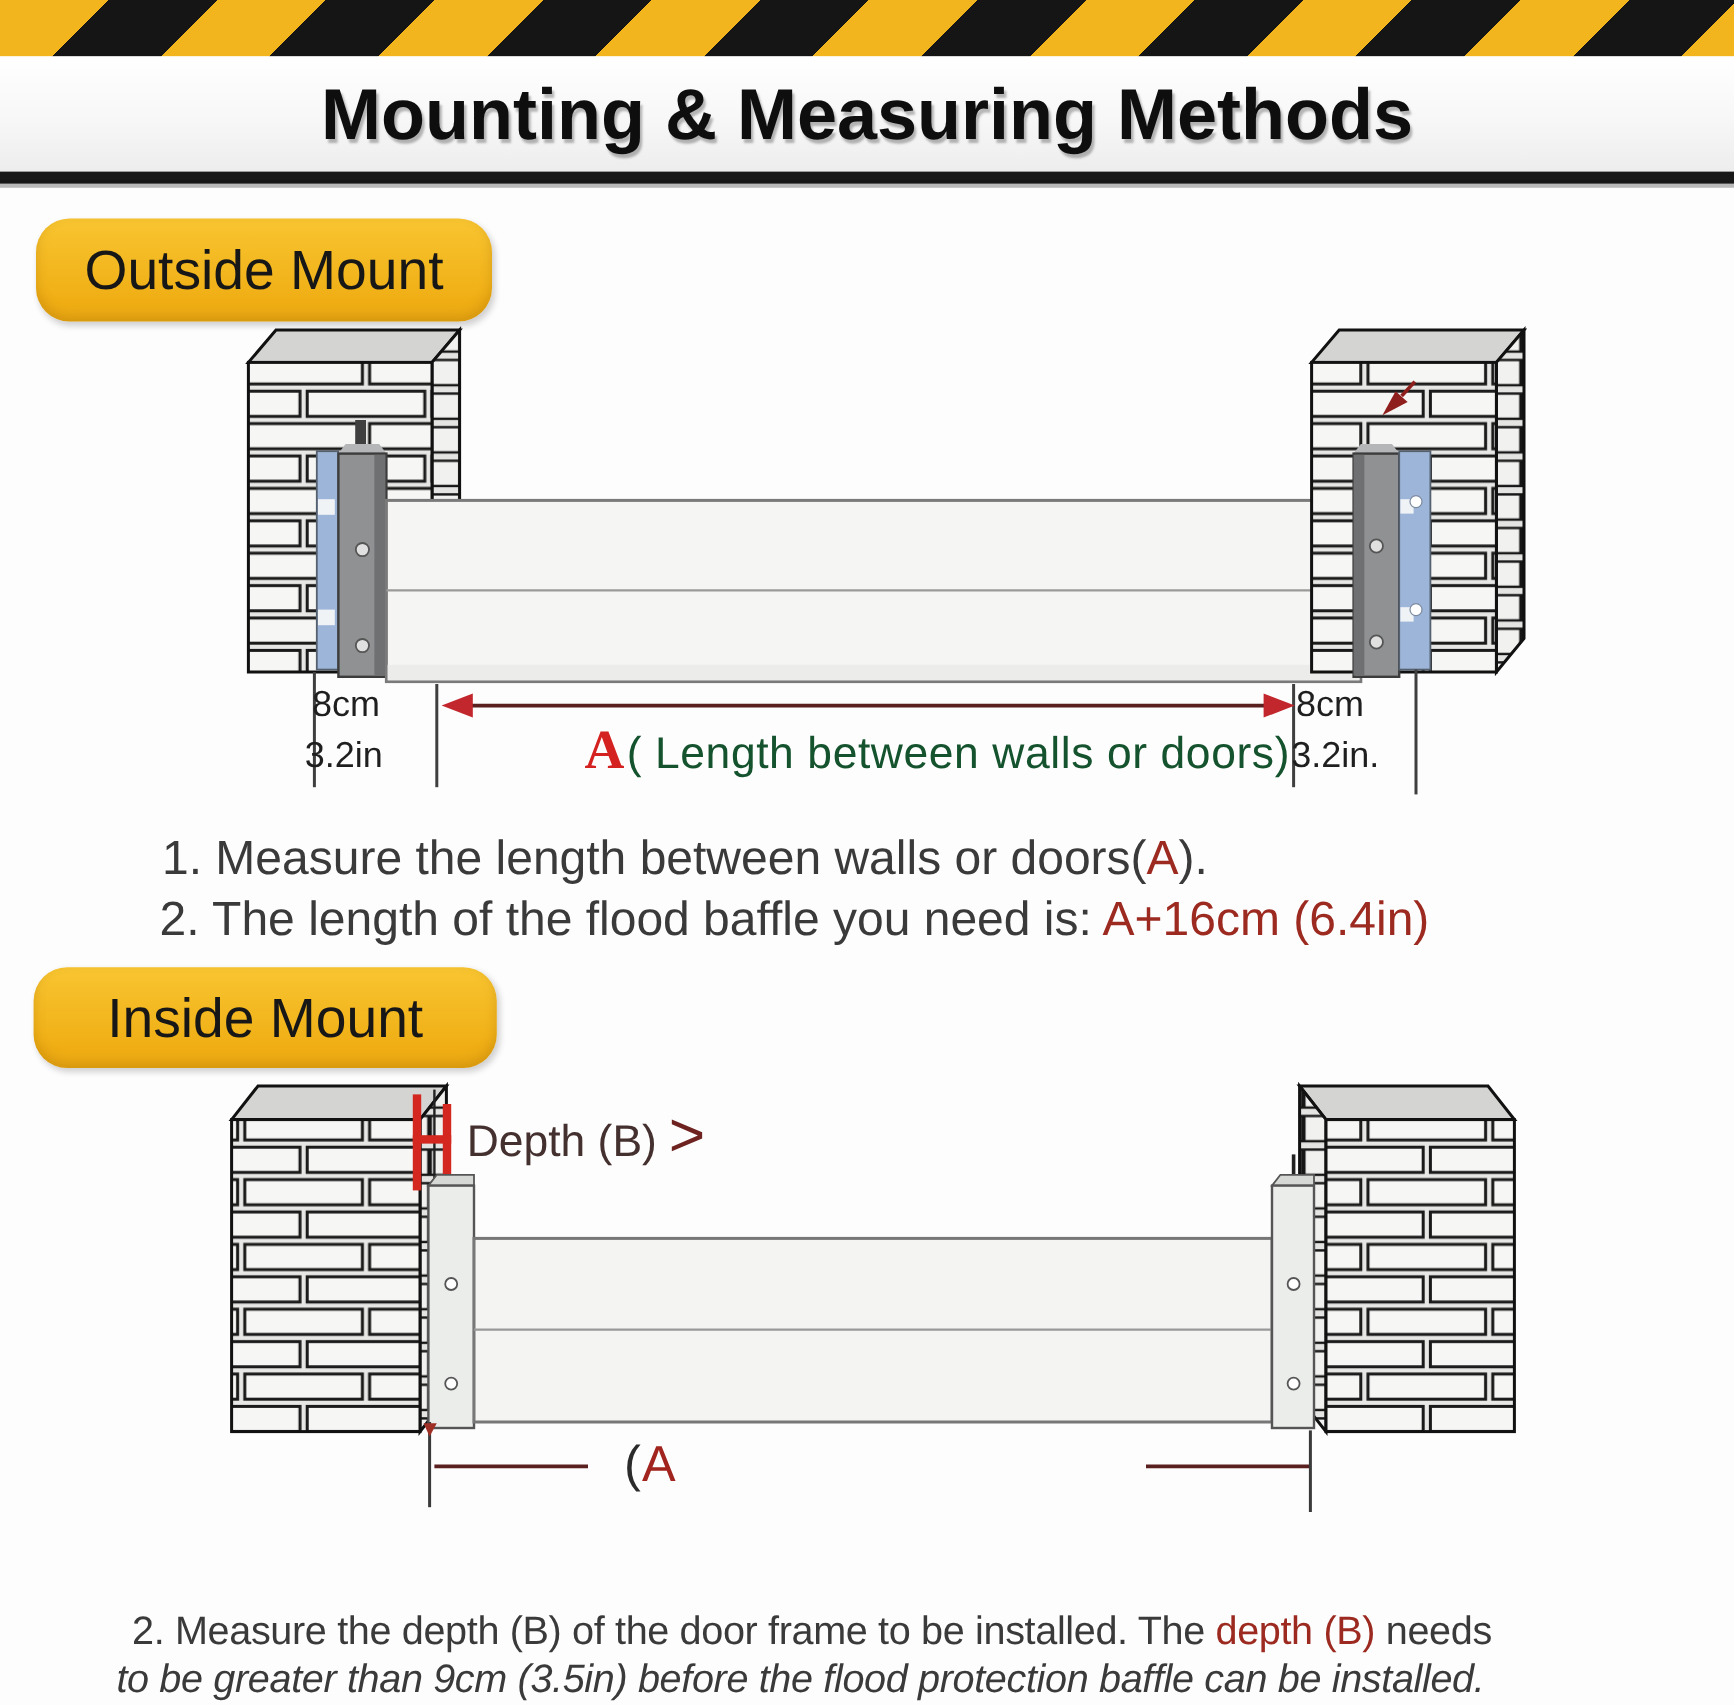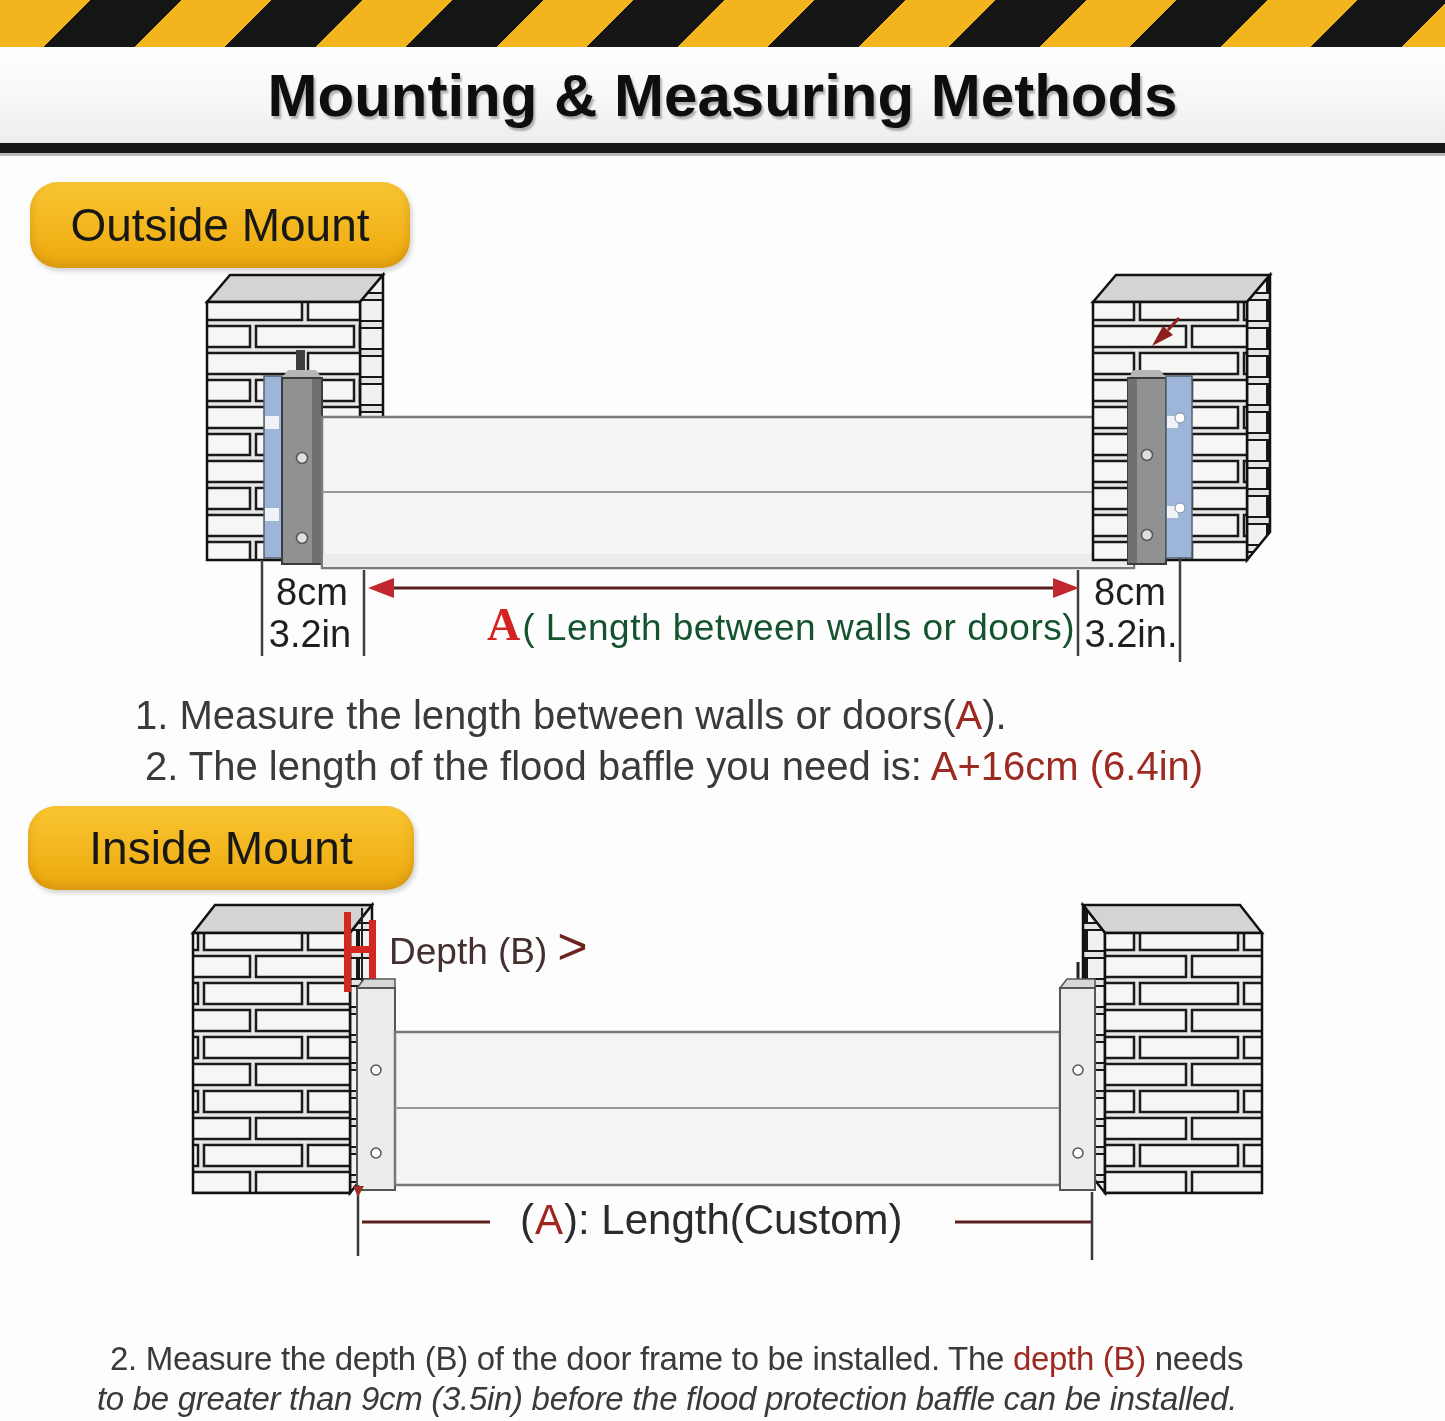--- a/index.html
+++ b/index.html
@@ -20,34 +20,34 @@
     background:linear-gradient(180deg,#f8c531 0%,#f0ae14 80%);
     border-radius:28px;font-size:46px;color:#171717;
     box-shadow:inset 0 -5px 10px rgba(150,95,0,.30), 2px 3px 5px rgba(0,0,0,.18);}
   .ylabel.outside{left:30px;top:182px;width:380px;height:86px;}
   .ylabel.inside{left:28px;top:806px;width:386px;height:84px;}
   
   .diagram{position:absolute;}
   .d-outside{left:150px;top:270px;width:1160px;height:410px;}
   .d-inside{left:150px;top:900px;width:1150px;height:370px;}
   
-  .dimtxt{position:absolute;font-size:38px;color:#1f1f1f;text-align:center;}
+  .dimtxt{position:absolute;font-size:30px;color:#1f1f1f;}
   .dim-left-cm{left:260px;top:571px;width:104px;}
   .dim-left-in{left:254px;top:613px;width:112px;}
   .dim-right-cm{left:1080px;top:571px;width:100px;}
   .dim-right-in{left:1076px;top:613px;width:110px;}
   .alabel{position:absolute;left:487px;top:598px;display:flex;align-items:baseline;}
   .alabel .biga{font-size:46px;font-weight:700;color:#d42220;margin-right:2px;
     font-family:"Liberation Serif",serif;}
   .alabel .rest{font-size:37px;color:#14532d;letter-spacing:.5px;}
   
   .step{position:absolute;font-size:40px;color:#3a3a3a;white-space:nowrap;}
   .step .em{color:#9c2a20;}
   .st-o1{left:135px;top:693px;}
-  .st-o2{left:133px;top:744px;margin-left:12px;}
+  .st-o2{left:133px;top:744px;}
   .bstep{position:absolute;font-size:33px;color:#3a3a3a;letter-spacing:-0.3px;white-space:nowrap;}
   .bstep .em{color:#9c2a20;}
   .st-i1{left:100px;top:1284px;}
   .st-i2{left:110px;top:1340px;}
   .st-i3{left:97px;top:1380px;font-style:italic;}
   
   .depthnote{position:absolute;left:389px;top:916px;display:flex;align-items:baseline;}
   .depthnote .dlbl{font-size:37px;color:#44302e;}
   .depthnote .gt{font-size:52px;color:#6e2320;margin:0 6px 0 10px;font-weight:400;}
   .depthnote .dval{font-size:45px;color:#a1241e;}
@@ -209,21 +209,20 @@
       <polygon points="203,286 214,286 208,297" fill="#a03026"></polygon>
       <line x1="212" y1="322" x2="340" y2="322" stroke="#5a1f1f" stroke-width="3"></line>
       <line x1="805" y1="322" x2="942" y2="322" stroke="#5a1f1f" stroke-width="3"></line>
       <line x1="942" y1="292" x2="942" y2="360" stroke="#3a3a3a" stroke-width="2.5"></line>
     </g>
   </svg>
 
   <div class="lengthlabel">
     <span>(</span>
       <span class="em">A</span>
-      <span>): Length(Custom)</span>
   </div>
 
   <div class="bstep st-i2">
     <span>2. Measure the depth (B) of the door frame to be installed. The </span><span class="em">depth (B)</span><span> needs</span>
   </div>
   <div class="bstep st-i3">to be greater than 9cm (3.5in) before the flood protection baffle can be installed.</div>
 
 </div>
 
 </body></html>

